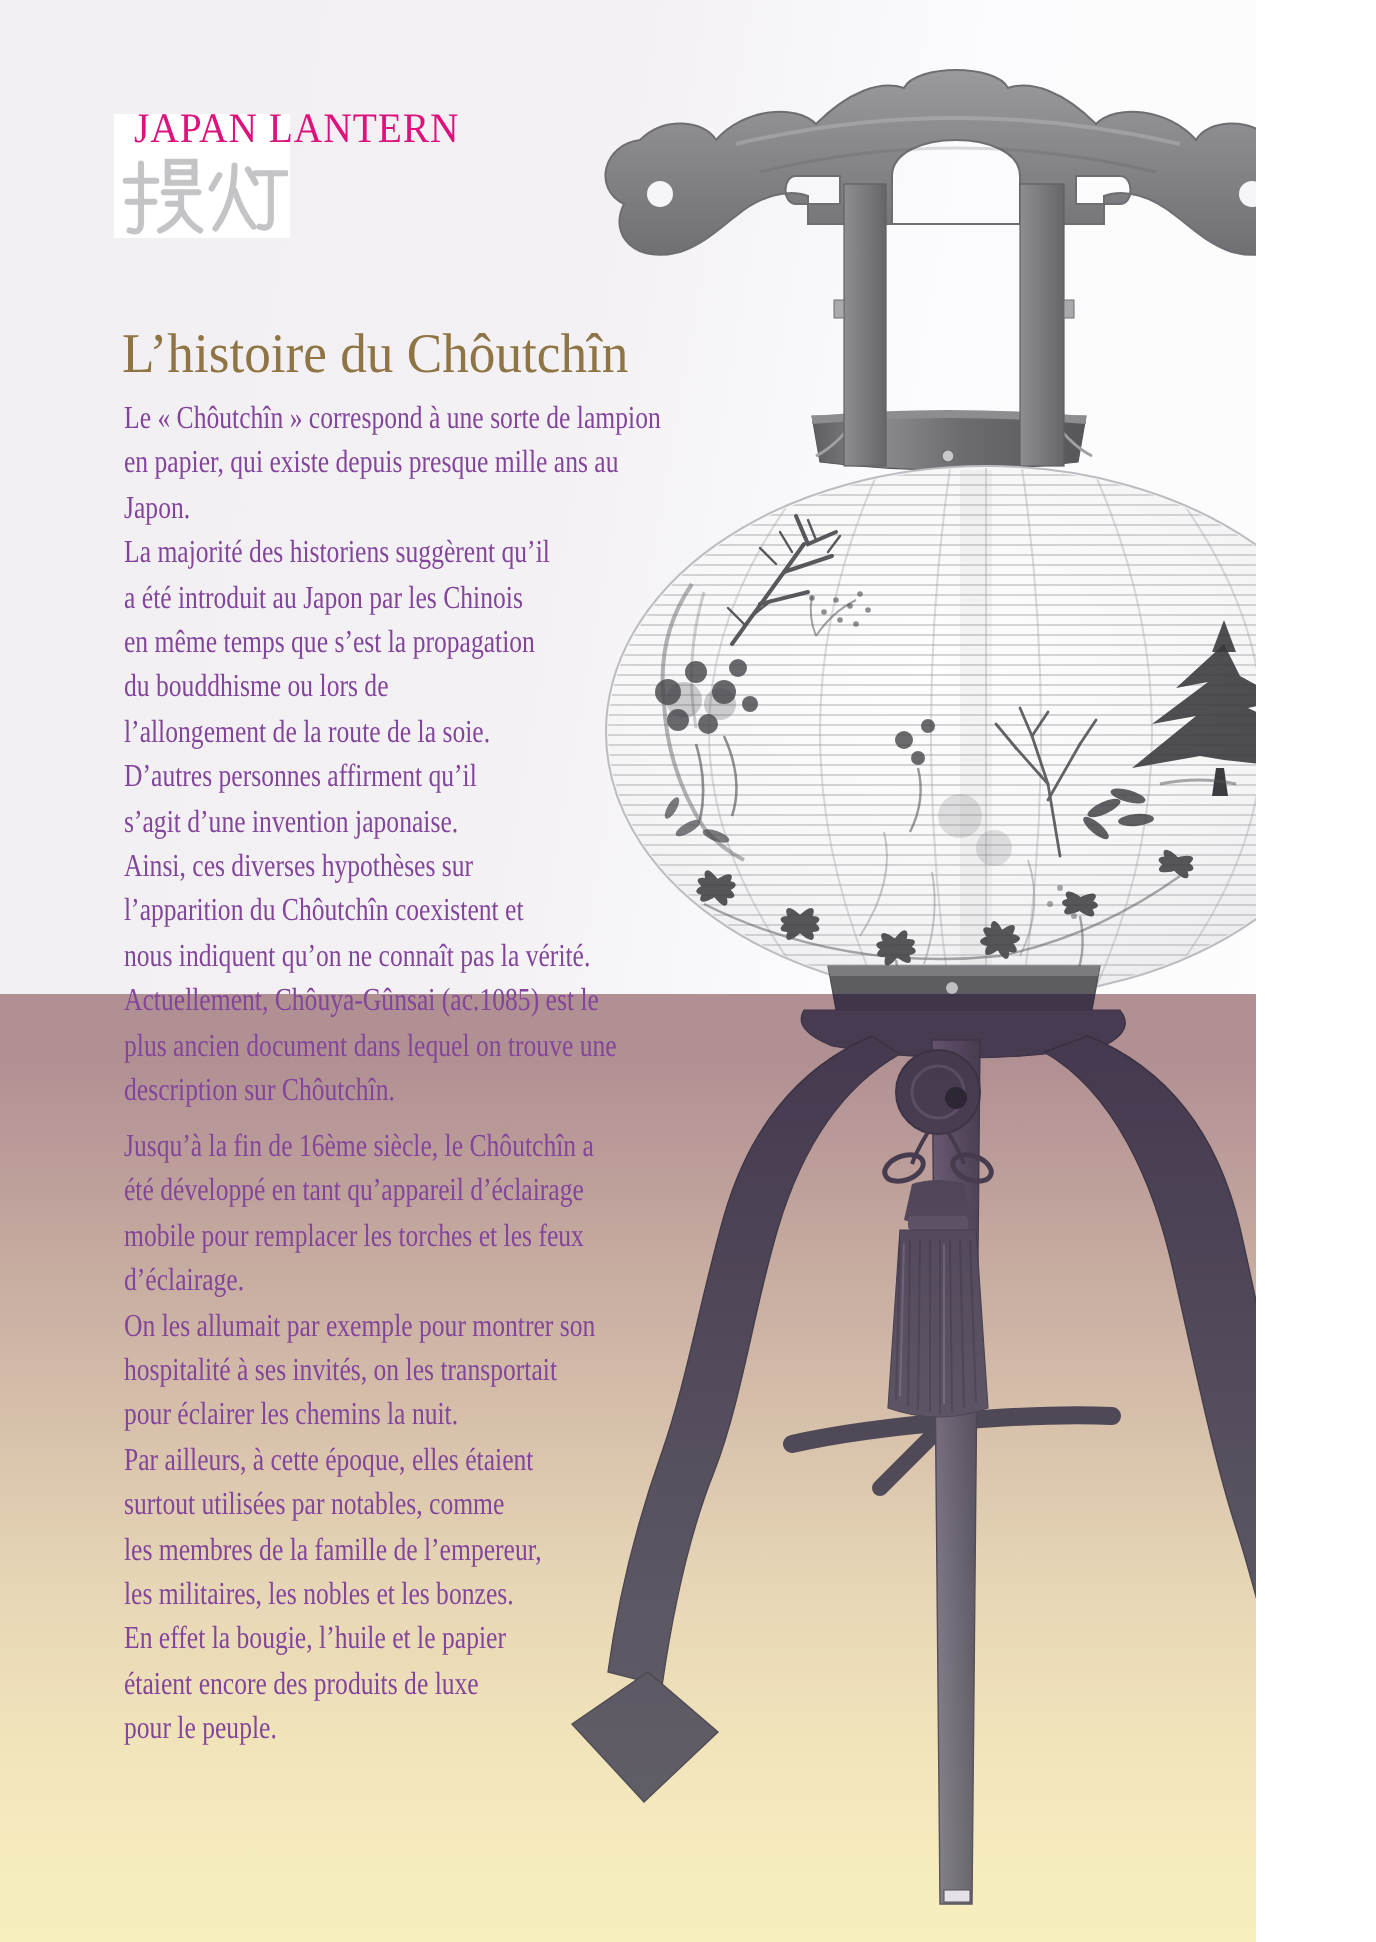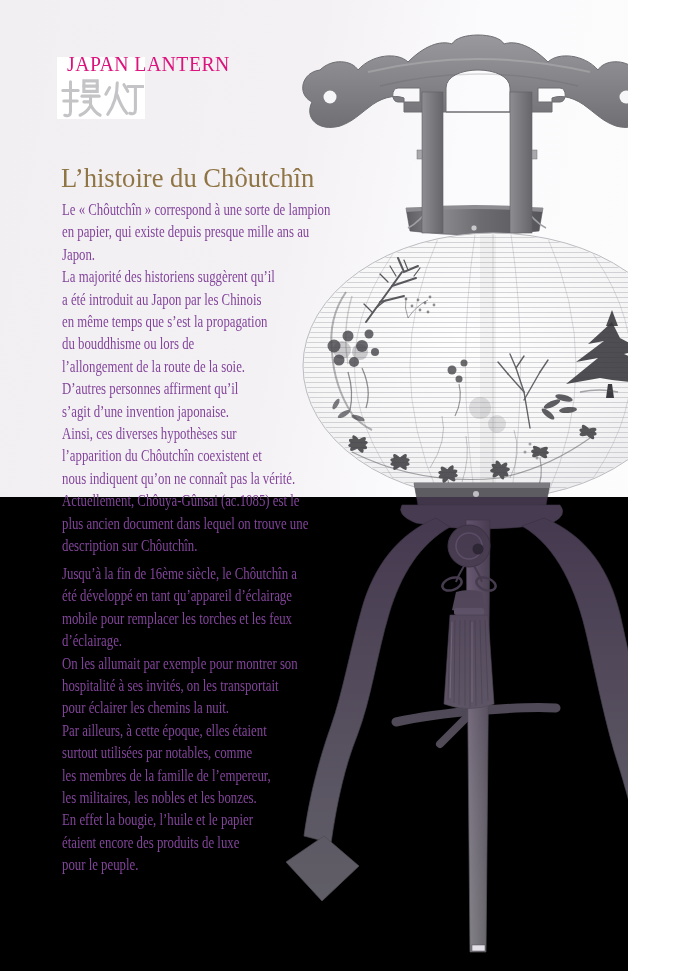--- a/index.html
+++ b/index.html
@@ -1,18 +1,18 @@
 <!DOCTYPE html>
 <html style="--brand-pink: #dc137c; --heading-gold: #8f7444; --body-purple: #83459b; --kanji-gray: #c4c3c6; --band-purple: #b294c0; --page-bg: #f1eff2;"><head>
 <meta charset="utf-8">
 <style>
   html,body{margin:0;padding:0;background:#ffffff;}
   .page{
     position:relative;width:628px;height:971px;overflow:hidden;
-    background:#000000;
+    background:#fef9c3;
     font-family:"Liberation Serif","DejaVu Serif",serif;
   }
   .bg-top{
     position:absolute;left:0;top:0;width:688px;height:497px;
     background:linear-gradient(100deg,var(--page-bg,#f1eff2) 0%,#f3f1f4 42%,#fbfafc 63%,#fdfdfd 100%);
   }
   .kanji-panel{
     position:absolute;left:57px;top:57px;width:88px;height:62px;background:#ffffff;
   }
   .brand-title{

